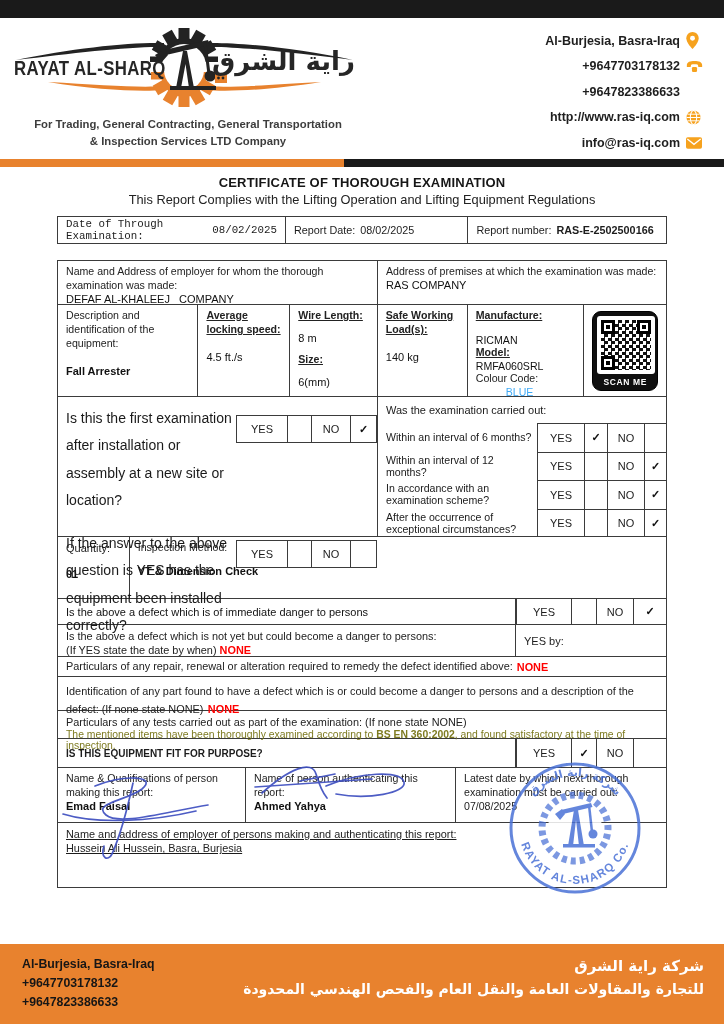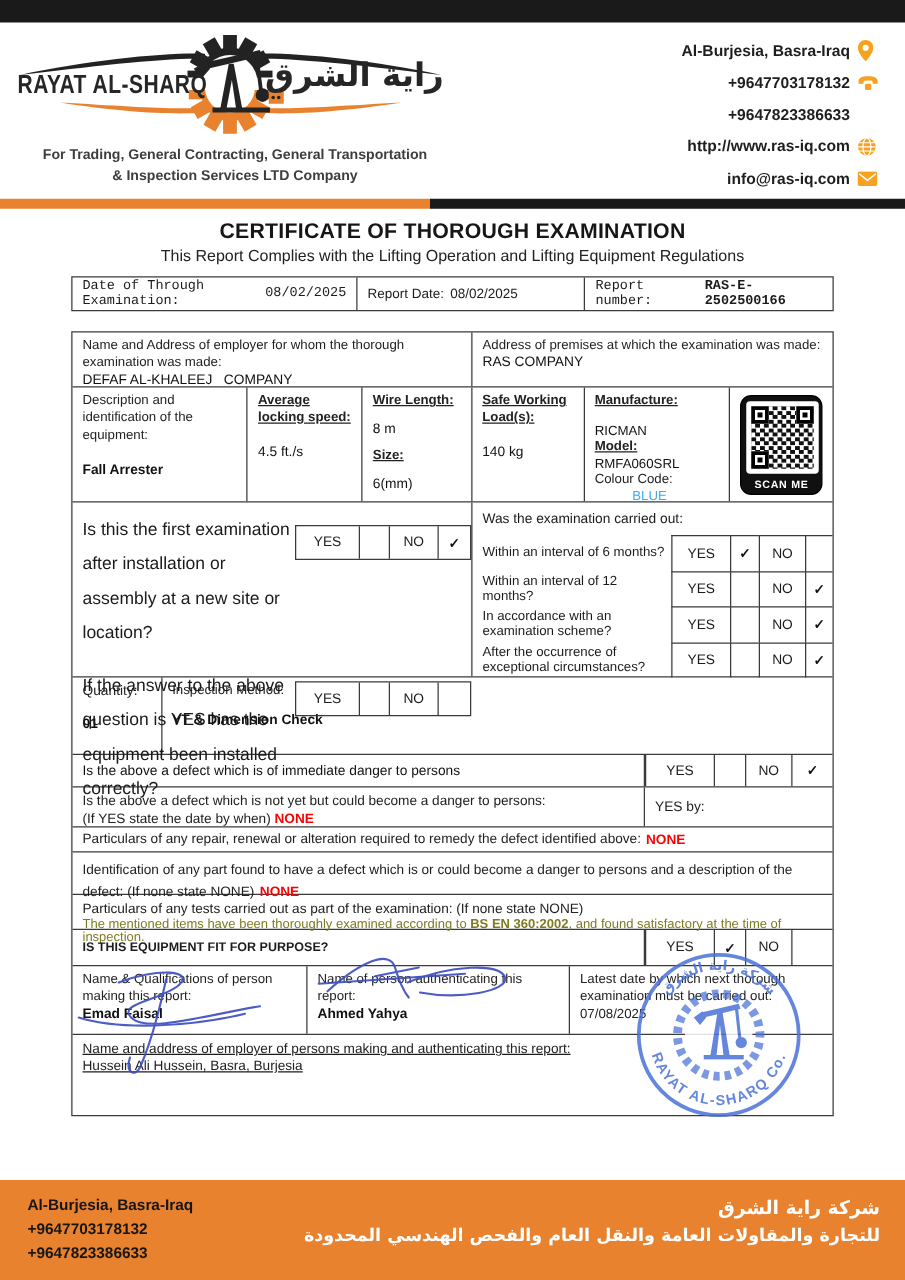--- a/index.html
+++ b/index.html
@@ -27,21 +27,21 @@
   .c-row { display:flex; align-items:center; justify-content:flex-end; height:19px; }
   .c-text { font-size:12.5px; font-weight:bold; color:#1e1e1e; text-align:right; }
   .c-icon { width:20px; height:17px; margin-left:6px; display:flex; align-items:center; justify-content:flex-start; }
 
   
   .divider { display:flex; height:8px; }
   .divider .d-orange { width:47.5%; background:#E8822E; }
   .divider .d-black { width:52.5%; background:#1a1a1a; }
 
   
-  .doc-title { margin-top:8px; text-align:center; font-size:17px; font-weight:bold; color:#161616; letter-spacing:.2px; }
+  .doc-title { margin-top:8px; text-align:center; font-size:13px; font-weight:bold; color:#161616; letter-spacing:.2px; }
   .doc-subtitle { margin-top:2px; text-align:center; font-size:12.8px; color:#222; }
 
   
   .content { margin:0 57px; width:610px; }
   .meta-table { margin-top:9px; display:flex; border:1.4px solid #3b3b3b; height:28px; }
   .meta-cell { border-right:1.2px solid #3b3b3b; display:flex; align-items:center; padding:0 8px; font-size:10.8px; gap:5px; }
   .meta-cell:last-child { border-right:none; }
 
   .main-table { margin-top:16px; border:1.5px solid #3b3b3b; }
   .t-row { display:flex; border-bottom:1.2px solid #3b3b3b; align-items:stretch; }
@@ -276,21 +276,21 @@
 
   <div class="meta-table">
     <div class="meta-cell" style="width:37.5%;font-family:Liberation Mono, monospace;">
       <span>Date of Through Examination:</span>
       <span>08/02/2025</span>
     </div>
     <div class="meta-cell" style="width:30%;">
       <span>Report Date:</span>
       <span>08/02/2025</span>
     </div>
-    <div class="meta-cell" style="width:32.5%;font-family:Liberation Mono, monospace;">
+    <div class="meta-cell" style="width:32.5%;">
       <span>Report number:</span>
       <span class="b">RAS-E-2502500166</span>
     </div>
   </div>
 
   <div class="main-table">
 
     <div class="t-row r-parties">
       <div class="t-cell c-employer">
         <div class="lbl">Name and Address of employer for whom the thorough examination was made:</div>

